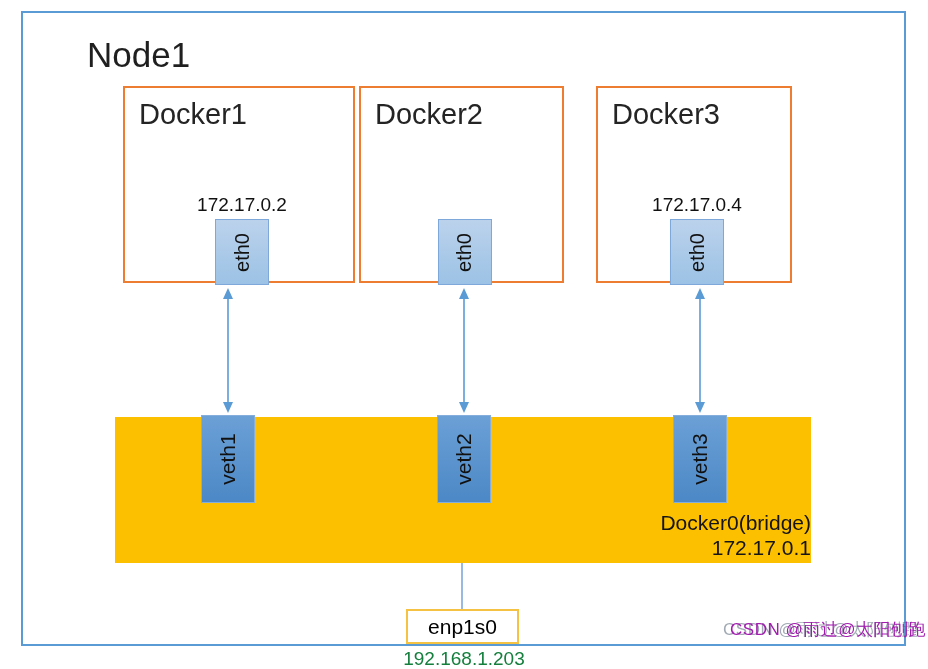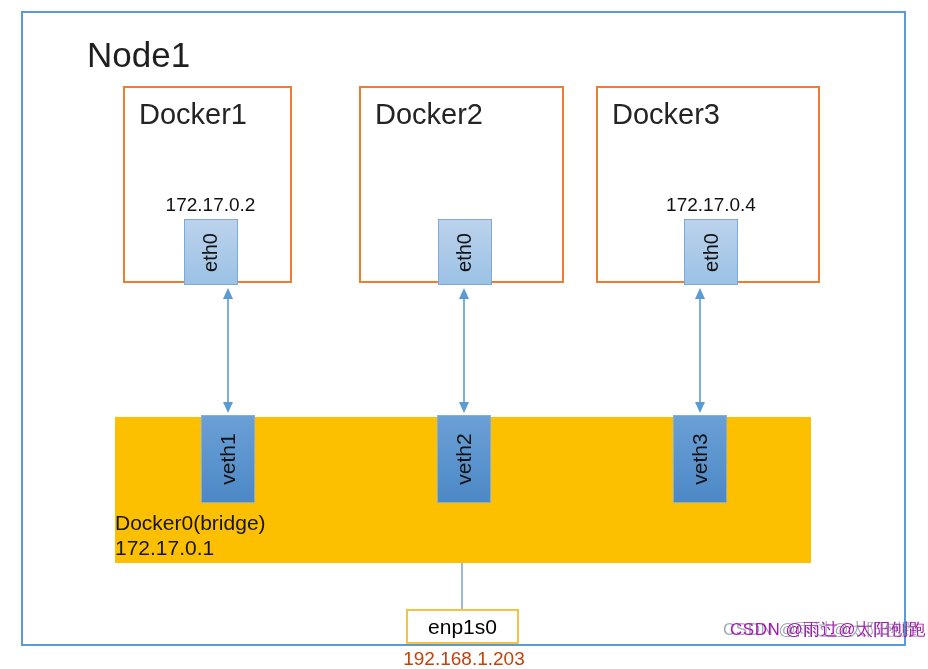--- a/index.html
+++ b/index.html
@@ -32,21 +32,21 @@
     display:flex;align-items:center;justify-content:center;
   }
   .vtext{
     transform:rotate(-90deg);font-size:20px;color:#111;white-space:nowrap;
   }
   .bridge-bar{
     position:absolute;left:115px;top:417px;width:696px;height:146px;
     background:#FDC000;
   }
   .bridge-label{
-    position:absolute;left:0;right:0;bottom:3px;text-align:left;
+    position:absolute;left:0;right:0;bottom:3px;text-align:right;
     font-size:21px;line-height:25px;color:#151515;
   }
   .veth-box{
     position:absolute;top:415px;width:54px;height:88px;
     background:linear-gradient(180deg,#6BA0D6 0%,#4C88C6 100%);
     border:1px solid #85AEDC;box-sizing:border-box;
     display:flex;align-items:center;justify-content:center;
   }
   .veth-box .vtext{font-size:21px;}
   .veth-1{left:201px;}
@@ -56,53 +56,53 @@
     position:absolute;left:0;top:0;width:928px;height:669px;pointer-events:none;
   }
   .enp-box{
     position:absolute;left:406px;top:609px;width:113px;height:35px;
     background:#ffffff;border:2px solid #F5C243;box-sizing:border-box;
     display:flex;align-items:center;justify-content:center;
     font-size:21px;color:#000000;z-index:2;
   }
   .host-ip{
     position:absolute;left:392px;top:648px;width:144px;text-align:center;
-    font-size:19px;color:#c2410c;white-space:nowrap;
+    font-size:19px;color:#15803d;white-space:nowrap;
   }
   .watermark{
     position:absolute;right:2px;top:618px;font-size:17px;color:#a21caf;
     letter-spacing:.5px;white-space:nowrap;z-index:3;
     text-shadow:-7px 0 rgba(84,100,116,.55);
   }
 </style>
 </head>
 <body>
 
 <div class="canvas">
 
   <div class="node-box">
     <div class="node-title">Node1</div>
   </div>
 
-  <div class="docker-box" style="left:123px;width:169px;">
+  <div class="docker-box" style="left:123px;width:232px;">
     <div class="docker-title">Docker1</div>
     <div class="ip-label">172.17.0.2</div>
     <div class="eth-box">
       <span class="vtext">eth0</span>
     </div>
   </div>
 
   <div class="docker-box" style="left:359px;width:205px;padding-left:13px;">
     <div class="docker-title">Docker2</div>
     <div class="eth-box">
       <span class="vtext">eth0</span>
     </div>
   </div>
 
-  <div class="docker-box" style="left:596px;width:224px;">
+  <div class="docker-box" style="left:596px;width:196px;">
     <div class="docker-title">Docker3</div>
     <div class="ip-label">172.17.0.4</div>
     <div class="eth-box">
       <span class="vtext">eth0</span>
     </div>
   </div>
 
   <div class="bridge-bar">
     <div class="bridge-label">
       <div>Docker0(bridge)</div>

